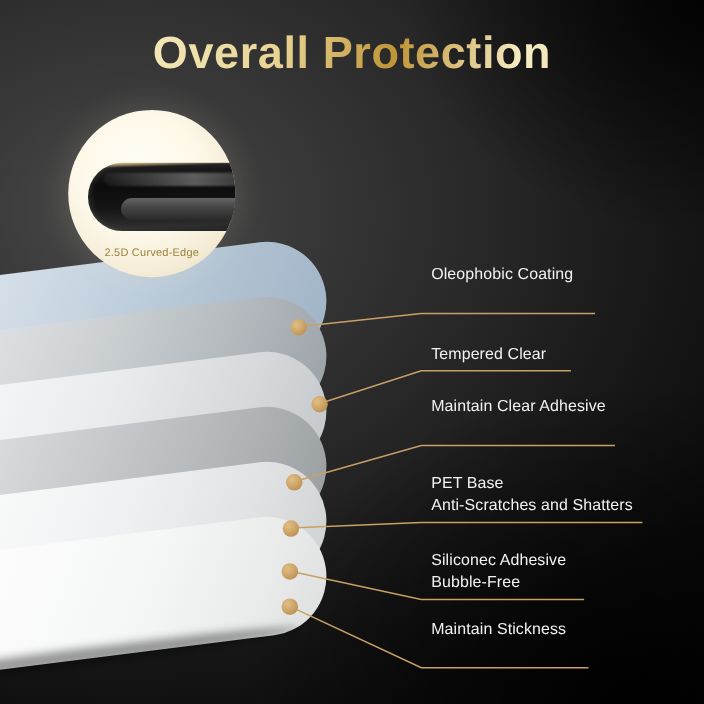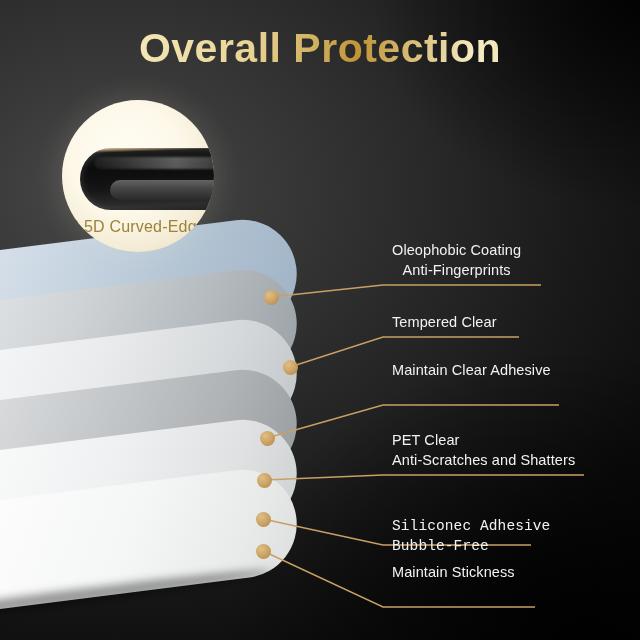--- a/index.html
+++ b/index.html
@@ -88,21 +88,21 @@
     border-radius: 10px;
     background: linear-gradient(90deg, rgba(255,255,255,0.05), rgba(255,255,255,0.33), rgba(255,255,255,0.06));
     filter: blur(1.2px);
   }
   .inset-caption {
     position: absolute;
     left: 0;
     bottom: 16px;
     width: 100%;
     text-align: center;
-    font-size: 16px;
+    font-size: 10px;
     color: #9c8338;
     letter-spacing: 0.2px;
   }
 
   
   .layers {
     position: absolute;
     left: -170px;
     top: 250px;
     width: 520px;
@@ -192,33 +192,32 @@
         <polyline points="267,438 383,405 559,405" fill="none" stroke="#c9a063" stroke-width="1.4"></polyline>
         <polyline points="264,480 383,475 584,475" fill="none" stroke="#c9a063" stroke-width="1.4"></polyline>
         <polyline points="263,519 383,545 531,545" fill="none" stroke="#c9a063" stroke-width="1.4"></polyline>
         <polyline points="263,551 383,607 535,607" fill="none" stroke="#c9a063" stroke-width="1.4"></polyline>
       </svg>
   <div class="dot" style="left: 271px; top: 297px;"></div><div class="dot" style="left: 290px; top: 367px;"></div><div class="dot" style="left: 267px; top: 438px;"></div><div class="dot" style="left: 264px; top: 480px;"></div><div class="dot" style="left: 263px; top: 519px;"></div><div class="dot" style="left: 263px; top: 551px;"></div></div>
 
   <div id="callouts">
       <div class="callout" style="top: 240px; text-align: center;">
         <span>Oleophobic Coating</span>
-        <span>Anti-Fingerprints</span>
       </div>
       <div class="callout" style="top: 312px;">
         <span>Tempered Clear</span>
       </div>
       <div class="callout" style="top: 360px;">
         <span>Maintain Clear Adhesive</span>
       </div>
       <div class="callout" style="top: 430px;">
-        <span>PET Clear</span>
+        <span>PET Base</span>
         <span>Anti-Scratches and Shatters</span>
       </div>
-      <div class="callout" style="top: 516px; font-family: Liberation Mono, monospace;">
+      <div class="callout" style="top: 500px;">
         <span>Siliconec Adhesive</span>
         <span>Bubble-Free</span>
       </div>
       <div class="callout" style="top: 562px;">
         <span>Maintain Stickness</span>
       </div>
     </div>
 
 </div>
 

